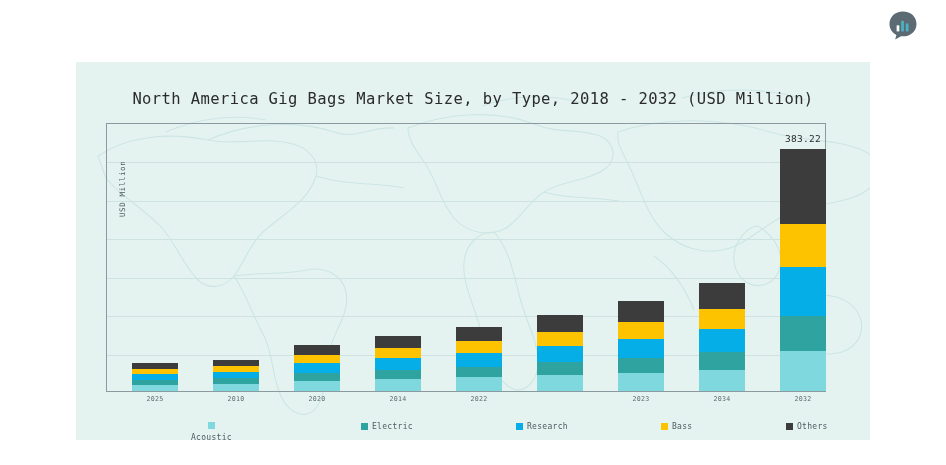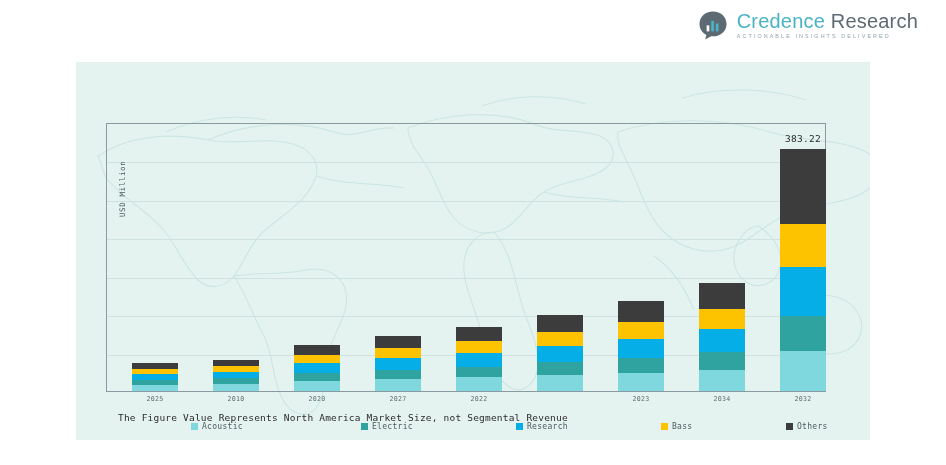--- a/index.html
+++ b/index.html
@@ -202,24 +202,20 @@
 </head>
 <body>
 
 <div id="logo-bar">
   <svg id="logo-mark" viewBox="0 0 40 40">
     <path d="M20 2 C9.5 2 2 9.3 2 18.6 C2 25 5.6 30.5 11.2 33.2 L9.6 39.4 L17.4 34.9 C18.3 35.05 19.1 35.1 20 35.1 C30.5 35.1 38 27.9 38 18.6 C38 9.3 30.5 2 20 2 Z" fill="#5c6b73"></path>
     <rect x="11.5" y="20.5" width="3.6" height="8" fill="#ffffff"></rect>
     <rect x="17.6" y="14.5" width="3.6" height="14" fill="#4ab4c4"></rect>
     <rect x="23.7" y="18.0" width="3.6" height="10.5" fill="#4ab4c4"></rect>
   </svg>
-  <div id="logo-text-wrap">
-    <div id="logo-title"><span>Credence</span> <span class="dark">Research</span></div>
-    <div id="logo-tagline">Actionable Insights Delivered</div>
-  </div>
 </div>
 
 <div id="figure">
 
   <svg id="worldmap" viewBox="0 0 860 440">
     <g fill="none" stroke="#b9dbdb" stroke-width="1.1">
       <path d="M40 120 C70 100 110 96 150 104 C180 110 205 100 235 108 C250 112 262 124 258 140 C250 166 225 178 205 196 C190 210 186 228 176 240 C166 252 150 254 140 244 C126 230 118 208 104 192 C88 174 62 160 48 142 Z"></path>
       <path d="M150 104 C190 86 240 84 276 96 C300 104 312 90 336 92"></path>
       <path d="M176 240 C188 258 196 282 206 300 C216 320 214 344 224 362 C232 378 248 384 258 372 C270 356 266 332 272 312 C278 292 292 276 288 256 C284 238 266 230 248 234 C226 239 200 236 176 240 Z"></path>
       <path d="M350 92 C390 76 440 74 476 88 C500 98 520 92 542 100 C556 106 560 122 548 132 C530 146 504 144 486 156 C470 166 462 184 448 192 C430 202 408 196 396 182 C382 166 378 142 366 126 C358 114 350 104 350 92 Z"></path>
@@ -229,20 +225,21 @@
       <path d="M736 266 C758 254 786 258 798 274 C810 290 802 310 784 316 C764 322 742 314 734 298 C728 286 728 272 736 266 Z"></path>
       <path d="M258 140 C290 150 318 146 346 152"></path>
       <path d="M486 156 C512 164 540 160 566 166"></path>
       <path d="M596 220 C616 234 628 254 636 274"></path>
       <path d="M108 96 C140 82 176 78 208 84"></path>
       <path d="M424 70 C456 58 496 58 528 68"></path>
       <path d="M624 62 C664 50 712 52 748 64"></path>
     </g>
   </svg>
 
+  <div id="chart-title">North America Gig Bags Market Size, by Type, 2018 - 2032 (USD Million)</div>
 
   <div id="plot-box">
     <div class="gridline" style="top:38px"></div>
     <div class="gridline" style="top:77px"></div>
     <div class="gridline" style="top:115px"></div>
     <div class="gridline" style="top:154px"></div>
     <div class="gridline" style="top:192px"></div>
     <div class="gridline" style="top:231px"></div>
   </div>
 
@@ -312,30 +309,30 @@
         <div class="seg" style="height: 35.2229px; background: rgb(47, 163, 160);"></div>
         <div class="seg" style="height: 39.8171px; background: rgb(126, 216, 221);"></div>
         <div class="bar-value">383.22</div>
       </div>
     </div>
 
   <div id="x-axis">
       <div class="x-tick" style="left: 0px;">2025</div>
       <div class="x-tick" style="left: 81px;">2010</div>
       <div class="x-tick" style="left: 162px;">2020</div>
-      <div class="x-tick" style="left: 243px;">2027</div>
+      <div class="x-tick" style="left: 243px;">2014</div>
       <div class="x-tick" style="left: 324px;">2022</div>
       <div class="x-tick" style="left: 405px; margin-top: 48px;">2023</div>
       <div class="x-tick" style="left: 486px;">2023</div>
       <div class="x-tick" style="left: 567px;">2034</div>
       <div class="x-tick" style="left: 648px;">2032</div>
     </div>
 
   <div id="legend">
-      <div class="legend-item" style="left: 55px;">
+      <div class="legend-item" style="left: 55px; flex-direction: column;">
         <span class="legend-swatch" style="background: rgb(126, 216, 221);"></span>
         <span class="legend-label">Acoustic</span>
       </div>
       <div class="legend-item" style="left: 225px;">
         <span class="legend-swatch" style="background: rgb(47, 163, 160);"></span>
         <span class="legend-label">Electric</span>
       </div>
       <div class="legend-item" style="left: 380px;">
         <span class="legend-swatch" style="background: rgb(6, 174, 232);"></span>
         <span class="legend-label">Research</span>
@@ -343,14 +340,13 @@
       <div class="legend-item" style="left: 525px;">
         <span class="legend-swatch" style="background: rgb(253, 195, 0);"></span>
         <span class="legend-label">Bass</span>
       </div>
       <div class="legend-item" style="left: 650px;">
         <span class="legend-swatch" style="background: rgb(60, 60, 60);"></span>
         <span class="legend-label">Others</span>
       </div>
     </div>
 
-  <div id="footnote">The Figure Value Represents North America Market Size, not Segmental Revenue</div>
 </div>
 
 </body></html>

